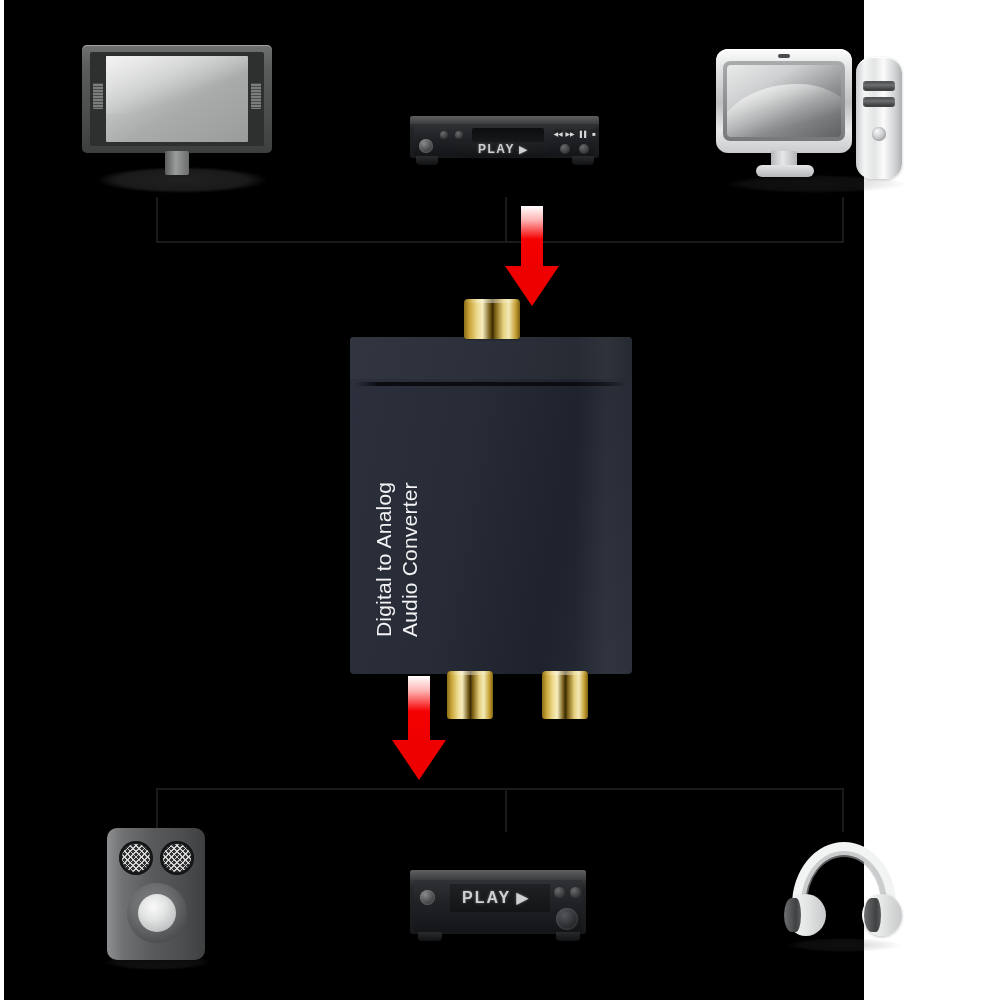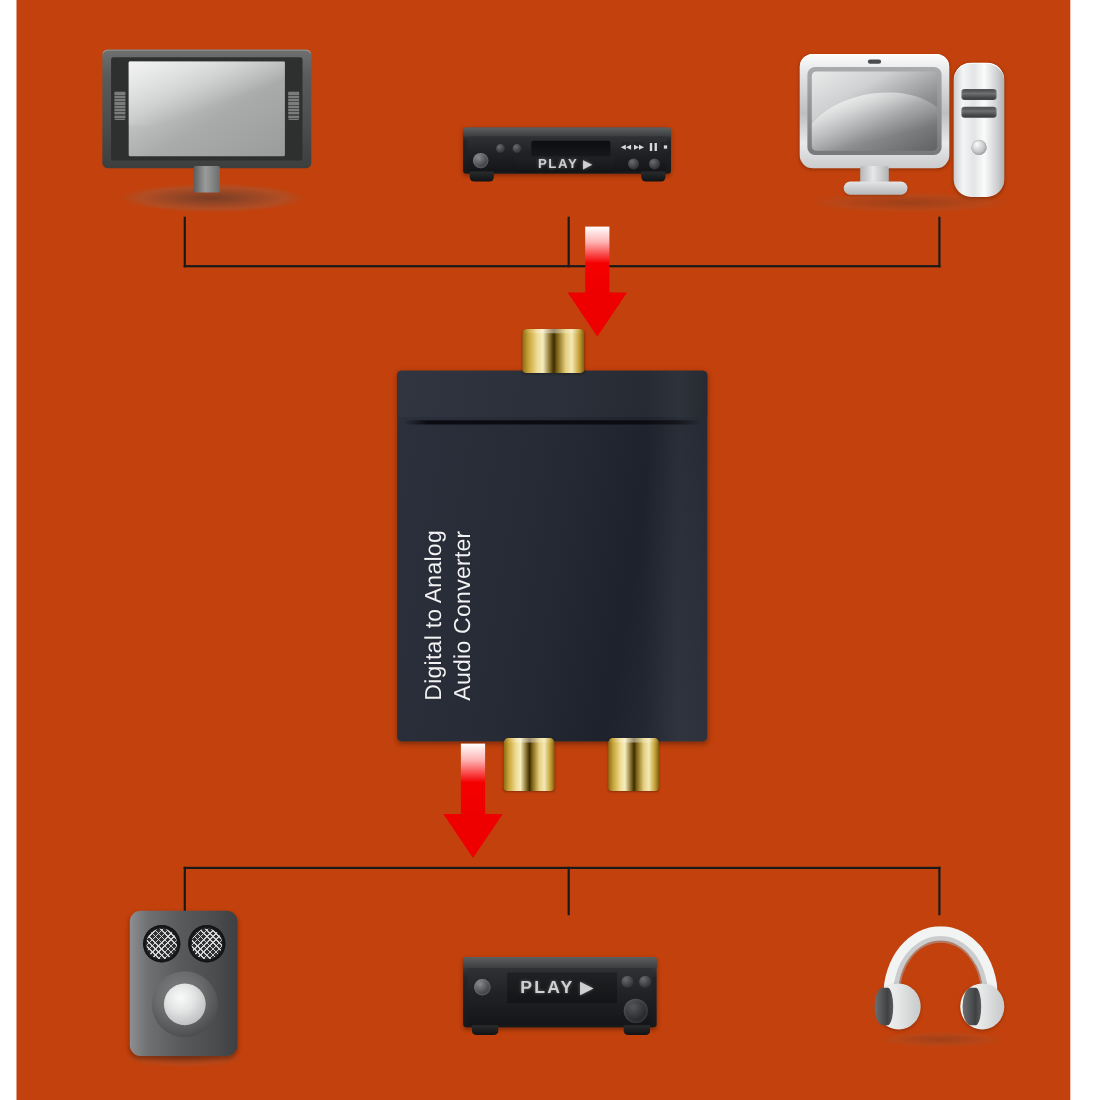--- a/index.html
+++ b/index.html
@@ -1,19 +1,19 @@
 <!DOCTYPE html>
 <html><head>
 <meta charset="utf-8">
 <title>Digital to Analog Audio Converter Diagram</title>
 <style>
   html,body{margin:0;padding:0;background:#ffffff;}
   body{width:1000px;height:1000px;position:relative;overflow:hidden;
        font-family:"Liberation Sans","DejaVu Sans",sans-serif;}
-  #stage{position:absolute;left:15px;top:0;width:958px;height:1000px;background:#c2410c;}
+  #stage{position:absolute;left:4px;top:0;width:860px;height:1000px;background:#000000;}
   .abs{position:absolute;}
 
   
   .hline{position:absolute;background:#1a1a1a;height:2px;}
   .vline{position:absolute;background:#1a1a1a;width:2px;}
 
   
   .arrow{position:absolute;}
   .arrow .shaft{position:absolute;left:50%;transform:translateX(-50%);
       background:linear-gradient(to bottom,#ffffff 0%,#ffb3b3 22%,#f50000 52%,#ee0000 100%);}

